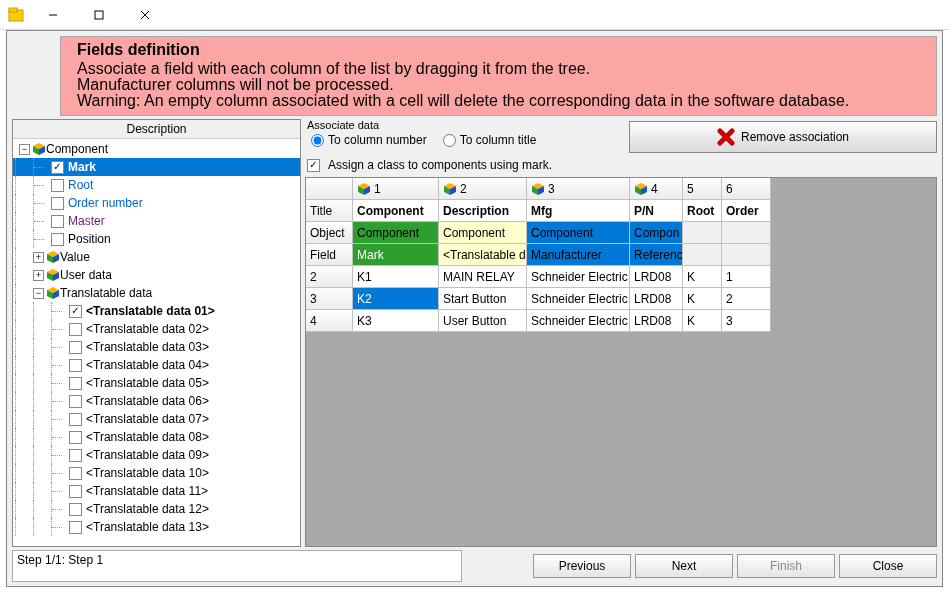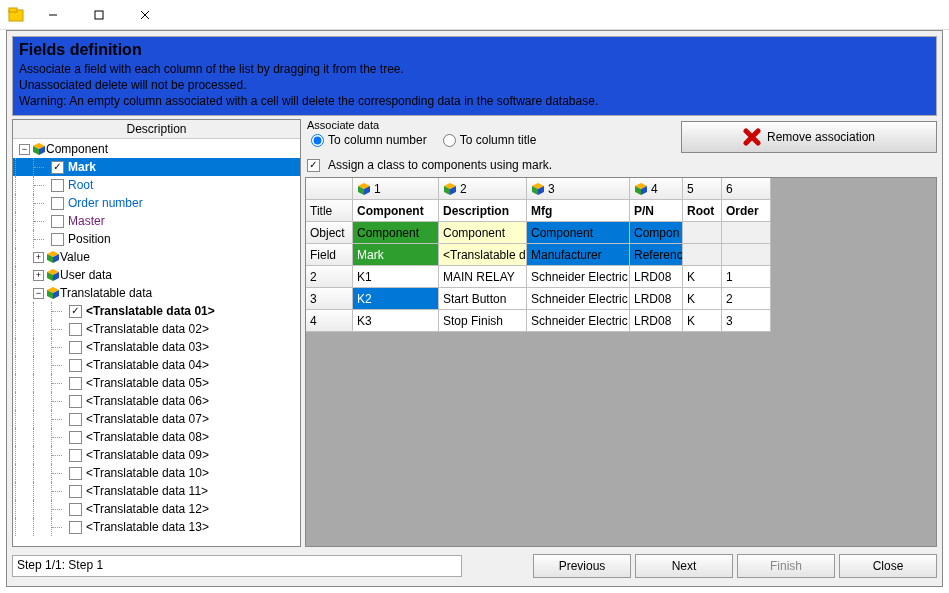--- a/index.html
+++ b/index.html
@@ -9,23 +9,23 @@
 .titlebar { height: 30px; display: flex; align-items: center; padding: 0 0 0 8px; background: #fff; border-bottom: 1px solid #ddd; }
 .titlebar .app-icon { width: 16px; height: 16px; margin-right: 6px; }
 .titlebar .title { flex: 1; color: #000; }
 .titlebar .winbtns { display: flex; }
 .titlebar .winbtn { width: 46px; height: 30px; display: flex; align-items: center; justify-content: center; }
 
 
 .frame { position: absolute; top: 30px; left: 6px; right: 6px; bottom: 6px; border: 1px solid #888; background: #f0f0f0; padding: 5px; display: flex; flex-direction: column; }
 
 
-.instr { background: #1d4ed8; border: 1px solid #aaa; padding: 4px 6px 6px 6px; margin-bottom: 3px; }
+.instr { background: #fca5a5; border: 1px solid #aaa; padding: 4px 6px 6px 16px; margin-bottom: 3px; margin-left: 48px; }
 .instr h2 { font-size: 16px; font-weight: bold; margin-bottom: 2px; }
-.instr p { font-size: 12px; line-height: 16px; }
+.instr p { font-size: 16px; line-height: 16px; }
 
 
 .mid { flex: 1; display: flex; gap: 4px; min-height: 0; }
 
 
 .tree-panel { width: 289px; display: flex; flex-direction: column; border: 1px solid #888; background: #fff; }
 .tree-header { background: #f0f0f0; border-bottom: 1px solid #ccc; text-align: center; padding: 2px 0; font-size: 12px; }
 .tree-body { flex: 1; overflow-y: scroll; overflow-x: hidden; padding: 1px 0; }
 .tree-row { display: flex; align-items: center; height: 18px; padding-left: 2px; white-space: nowrap; }
 .tree-row.sel { background: #0078d7; color: #fff; }
@@ -39,21 +39,21 @@
 .label.blue { color: #0066cc; }
 .label.orange { color: #701a75; }
 .label.bold { font-weight: bold; }
 
 
 .right-area { flex: 1; display: flex; flex-direction: column; min-width: 0; }
 .assoc-row { display: flex; align-items: center; height: 36px; }
 .assoc-group { border: none; padding: 0 6px; display: flex; align-items: center; gap: 16px; flex: 1; position: relative; }
 .assoc-group .legend { position: absolute; top: -8px; left: 0; font-size: 11px; background: #f0f0f0; padding: 0 2px; }
 .radio-wrap { display: flex; align-items: center; gap: 4px; margin-top: 6px; }
-.remove-btn { width: 256px; height: 32px; margin-left: 6px; background: linear-gradient(#fefefe,#eaeaea,#d9d9d9); border: 1px solid #888; display: flex; align-items: center; justify-content: center; gap: 6px; cursor: pointer; }
+.remove-btn { width: 308px; height: 32px; margin-left: 6px; background: linear-gradient(#fefefe,#eaeaea,#d9d9d9); border: 1px solid #888; display: flex; align-items: center; justify-content: center; gap: 6px; cursor: pointer; }
 .remove-btn svg { width: 18px; height: 18px; }
 
 .assign-row { display: flex; align-items: center; gap: 4px; padding: 3px 2px 5px 2px; }
 .assign-row .chk { }
 
 
 .grid-wrap { flex: 1; background: #a9a9a9; border: 1px solid #888; overflow: hidden; }
 .grid { display: grid; grid-template-columns: 47px 86px 88px 103px 53px 39px 49px; background: #fff; width: max-content; }
 .grid .cell { border-right: 1px solid #c0c0c0; border-bottom: 1px solid #c0c0c0; padding: 2px 4px; height: 22px; line-height: 18px; overflow: hidden; white-space: nowrap; font-size: 12px; background: #fff; }
 .grid .hdr { background: linear-gradient(#fdfdfd,#ececec); }
@@ -61,21 +61,21 @@
 .grid .green { background: #2e9e2e; color: #fff; }
 .grid .greentxt { background: #2e9e2e; color: #000; }
 .grid .yellow { background: #ffffcc; }
 .grid .blue { background: #0078d7; color: #fff; }
 .grid .bluetxt { background: #0078d7; color: #000; }
 .grid .gray { background: #f0f0f0; }
 .col-icon { display: inline-flex; align-items: center; gap: 3px; }
 
 
 .footer { height: 30px; display: flex; align-items: center; margin-top: 4px; gap: 4px; }
-.status { width: 450px; height: 22px; border: 1px solid #aaa; background: #fff; padding: 2px 4px; font-size: 12px; }
+.status { width: 450px; height: 32px; border: 1px solid #aaa; background: #fff; padding: 2px 4px; font-size: 12px; }
 .footer .spacer { flex: 1; }
 .btn { width: 98px; height: 24px; background: linear-gradient(#fdfdfd,#e5e5e5); border: 1px solid #999; cursor: pointer; font-size: 12px; }
 .btn:disabled { color: #888; }
 
 
 .cube { display:inline-block; width:14px; height:14px; }
 </style>
 </head>
 <body>
 
@@ -102,21 +102,21 @@
         </svg>
       </div>
   </div>
 </div>
 
 <div class="frame">
 
   <div class="instr">
     <h2>Fields definition</h2>
     <p>Associate a field with each column of the list by dragging it from the tree.</p>
-    <p>Unassociated delete will not be processed.</p>
+    <p>Manufacturer columns will not be processed.</p>
     <p>Warning: An empty column associated with a cell will delete the corresponding data in the software database.</p>
   </div>
 
   <div class="mid">
 
     <div class="tree-panel">
       <div class="tree-header">Description</div>
       <div class="tree-body">
         <div class="tree-row">
           <span style="width:4px"></span>
@@ -381,21 +381,21 @@
           <div class="cell rowhdr">3</div>
           <div class="cell blue">K2</div>
           <div class="cell">Start Button</div>
           <div class="cell">Schneider Electric</div>
           <div class="cell">LRD08</div>
           <div class="cell">K</div>
           <div class="cell">2</div>
 
           <div class="cell rowhdr">4</div>
           <div class="cell">K3</div>
-          <div class="cell">Stop Finish</div>
+          <div class="cell">User Button</div>
           <div class="cell">Schneider Electric</div>
           <div class="cell">LRD08</div>
           <div class="cell">K</div>
           <div class="cell">3</div>
         </div>
       </div>
     </div>
   </div>
 
   <div class="footer">

